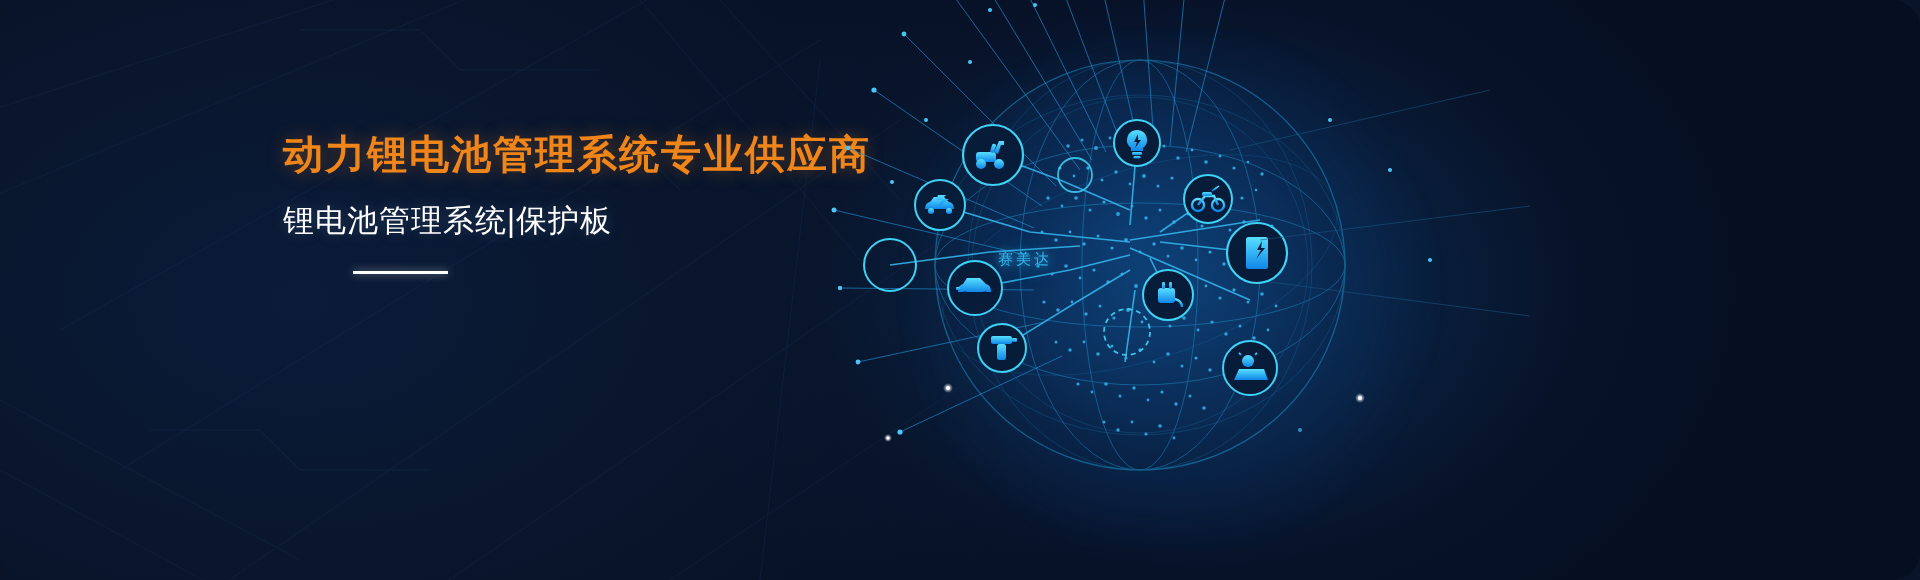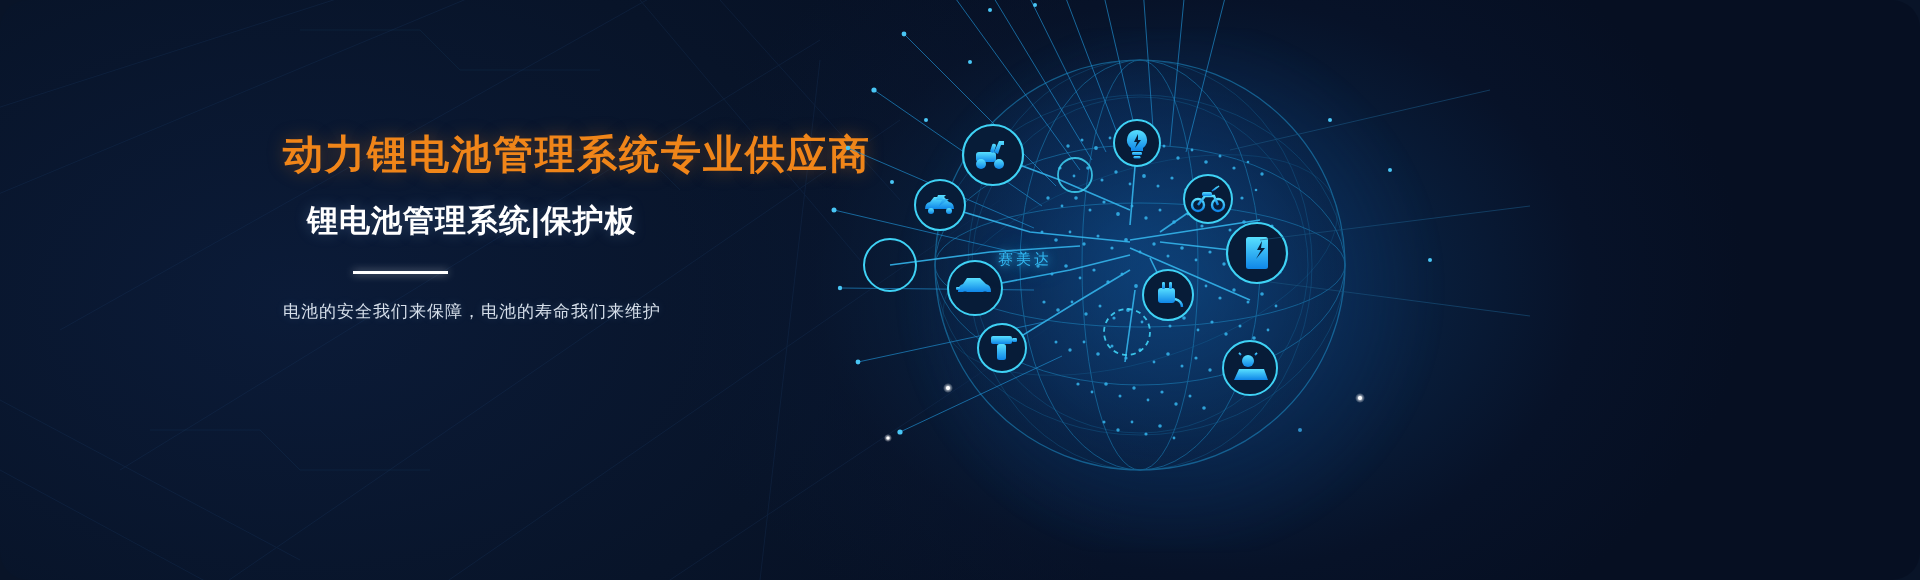--- a/index.html
+++ b/index.html
@@ -29,25 +29,24 @@
   }
   .headline {
     font-size:40px; font-weight:bold; letter-spacing:2px;
     color:#f08519;
     text-shadow:0 0 18px rgba(240,133,25,0.35);
     line-height:1.1;
     white-space:nowrap;
   }
   .subtitle {
     margin-top:24px;
-    font-size:31px; font-weight:700; letter-spacing:1px;
+    font-size:31px; font-weight:400; letter-spacing:1px;
     color:#ffffff;
     text-shadow:0 0 14px rgba(150,200,255,0.25);
     white-space:nowrap;
-    margin-left:24px;
   }
   .divider {
     margin-top:29px; margin-left:70px;
     width:95px; height:3px; background:#ffffff;
     box-shadow:0 0 8px rgba(255,255,255,.5);
   }
   .tagline {
     margin-top:26px;
     font-size:17px; letter-spacing:1px;
     color:#d6dfea;
@@ -99,21 +98,20 @@
       <path d="M300 30 L420 30 L460 70 L600 70"></path>
       <path d="M150 430 L260 430 L300 470 L430 470"></path>
       <path d="M520 150 L640 150 L680 190"></path>
     </g>
   </svg>
 
   <div class="text-block">
     <div class="headline">动力锂电池管理系统专业供应商</div>
     <div class="subtitle">锂电池管理系统|保护板</div>
     <div class="divider"></div>
-    <div class="tagline">电池的安全我们来保障，电池的寿命我们来维护</div>
   </div>
 
   <div class="globe-wrap">
     <div class="glow"></div>
 
     <svg class="globe-svg" viewBox="0 0 720 640">
       <defs>
         <radialGradient id="sphereFill" cx="48%" cy="45%" r="58%">
           <stop offset="0%" stop-color="#0d3f78" stop-opacity="0.55"></stop>
           <stop offset="62%" stop-color="#0a2b57" stop-opacity="0.45"></stop>

